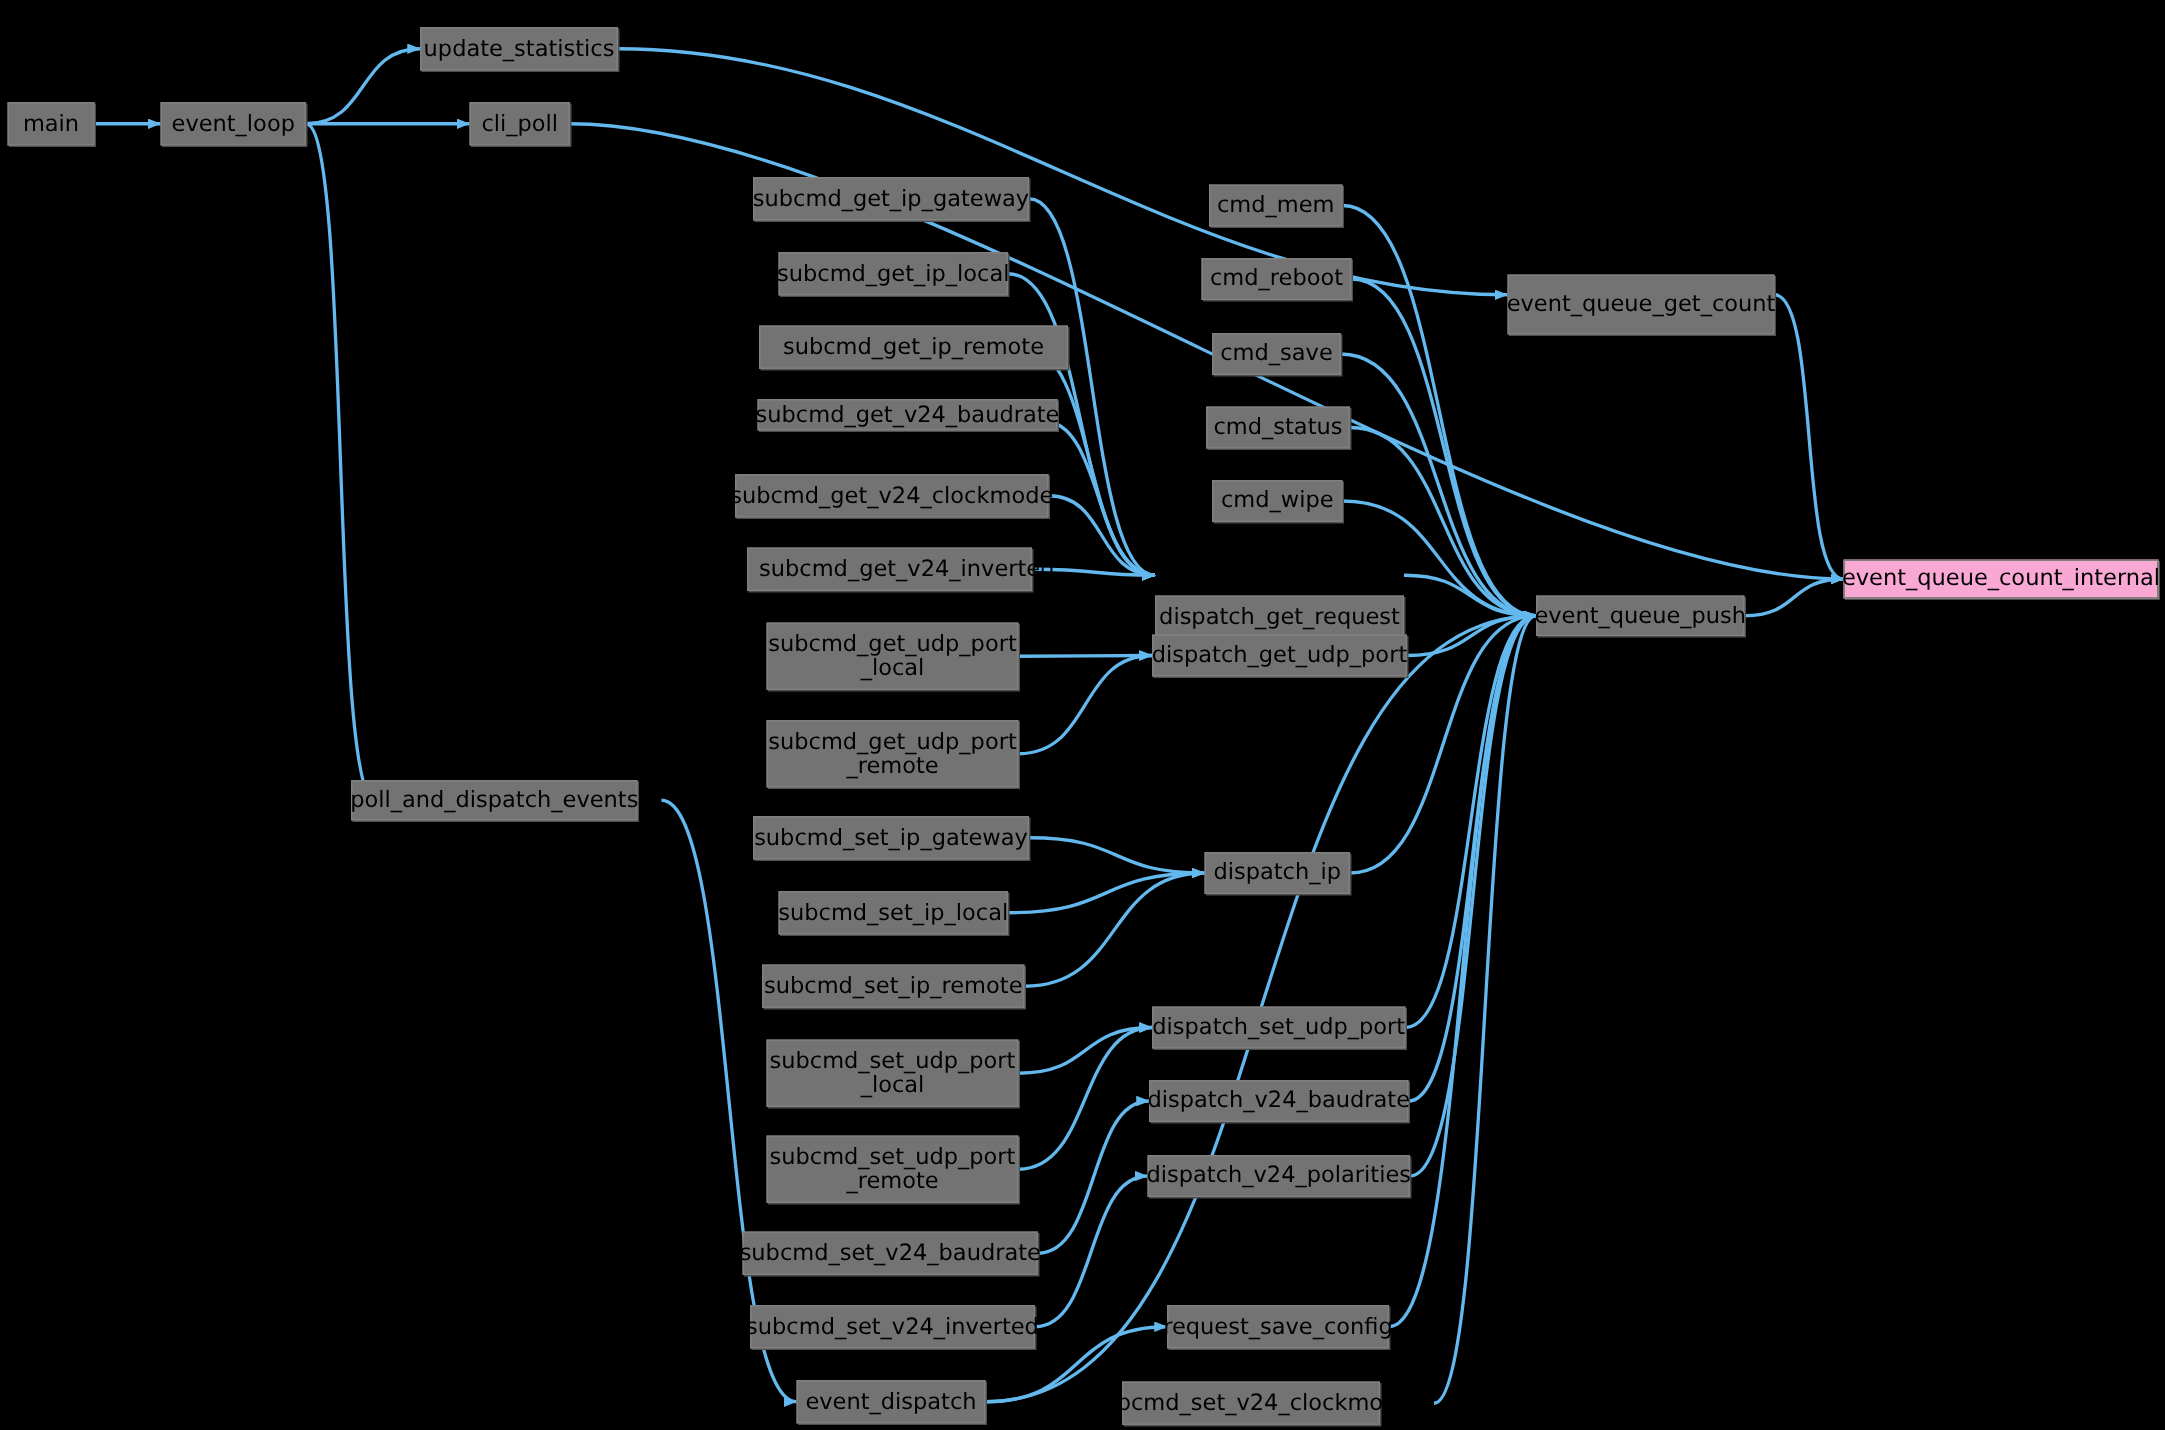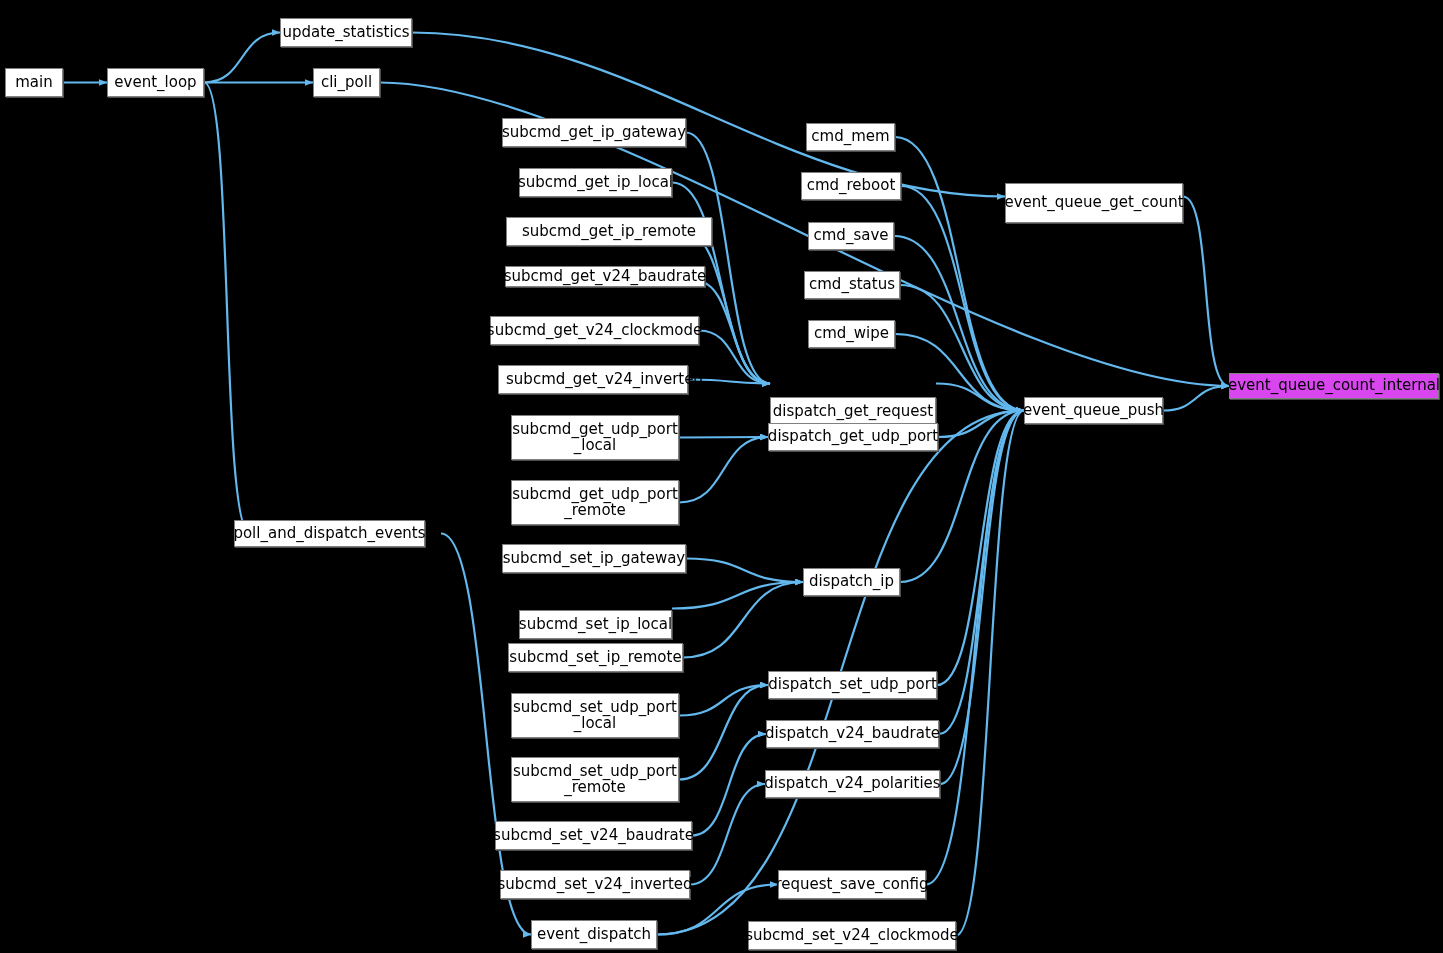--- a/index.html
+++ b/index.html
@@ -1,22 +1,22 @@
 <!DOCTYPE html>
 <html><head>
 <meta charset="utf-8">
 <style>
   html,body{margin:0;padding:0;background:#000;}
   #stage{position:relative;width:1443px;height:953px;background:#000;overflow:hidden;
          font-family:"DejaVu Sans", sans-serif;}
   svg#edges{position:absolute;left:0;top:0;width:1443px;height:953px;}
-  .node{position:absolute;box-sizing:border-box;background:#ffffff;border:1px solid #808080;
+  .node{position:absolute;box-sizing:border-box;background:#737373;border:1px solid #808080;
         box-shadow:1px 1px 0 0 #4d4d4d;display:flex;align-items:center;justify-content:center;
         color:#000;font-size:15px;line-height:1.05;white-space:pre;text-align:center;}
-  .node.gray{background:#d946ef;}
+  .node.gray{background:#f9a8d4;}
 </style>
 </head>
 <body>
 
 <div id="stage">
   <svg id="edges">
     <defs>
       <marker id="ah" markerWidth="9" markerHeight="7" refX="8.5" refY="3.5" orient="auto" markerUnits="userSpaceOnUse">
         <path d="M0,0 L9,3.5 L0,7 z" fill="#63b8ee"></path>
       </marker>
@@ -73,39 +73,39 @@
       <div class="node" style="left: 519px; top: 168px; width: 153px; height: 29px;">subcmd_get_ip_local</div>
       <div class="node" style="left: 506px; top: 217px; width: 206px; height: 29px;">subcmd_get_ip_remote</div>
       <div class="node" style="left: 505px; top: 266px; width: 200px; height: 21px;">subcmd_get_v24_baudrate</div>
       <div class="node" style="left: 490px; top: 316px; width: 209px; height: 29px;">subcmd_get_v24_clockmode</div>
       <div class="node" style="left: 498px; top: 365px; width: 190px; height: 29px; padding-left: 23px;">subcmd_get_v24_inverted</div>
       <div class="node" style="left: 511px; top: 415px; width: 168px; height: 45px;">subcmd_get_udp_port
 _local</div>
       <div class="node" style="left: 511px; top: 480px; width: 168px; height: 45px;">subcmd_get_udp_port
 _remote</div>
       <div class="node" style="left: 502px; top: 544px; width: 184px; height: 29px;">subcmd_set_ip_gateway</div>
-      <div class="node" style="left: 519px; top: 594px; width: 153px; height: 29px; margin-top: 16px;">subcmd_set_ip_local</div>
+      <div class="node" style="left: 519px; top: 594px; width: 153px; height: 29px;">subcmd_set_ip_local</div>
       <div class="node" style="left: 508px; top: 643px; width: 175px; height: 29px;">subcmd_set_ip_remote</div>
       <div class="node" style="left: 511px; top: 693px; width: 168px; height: 45px;">subcmd_set_udp_port
 _local</div>
       <div class="node" style="left: 511px; top: 757px; width: 168px; height: 45px;">subcmd_set_udp_port
 _remote</div>
       <div class="node" style="left: 495px; top: 821px; width: 197px; height: 29px;">subcmd_set_v24_baudrate</div>
       <div class="node" style="left: 500px; top: 870px; width: 190px; height: 29px;">subcmd_set_v24_inverted</div>
       <div class="node" style="left: 531px; top: 920px; width: 126px; height: 29px;">event_dispatch</div>
       <div class="node" style="left: 806px; top: 123px; width: 89px; height: 28px;">cmd_mem</div>
       <div class="node" style="left: 801px; top: 172px; width: 100px; height: 28px;">cmd_reboot</div>
       <div class="node" style="left: 808px; top: 222px; width: 86px; height: 28px;">cmd_save</div>
       <div class="node" style="left: 804px; top: 271px; width: 96px; height: 28px;">cmd_status</div>
       <div class="node" style="left: 808px; top: 320px; width: 87px; height: 28px;">cmd_wipe</div>
       <div class="node" style="left: 770px; top: 369px; width: 166px; height: 29px; margin-top: 28px;">dispatch_get_request</div>
       <div class="node" style="left: 768px; top: 423px; width: 170px; height: 28px;">dispatch_get_udp_port</div>
       <div class="node" style="left: 803px; top: 568px; width: 97px; height: 28px;">dispatch_ip</div>
       <div class="node" style="left: 768px; top: 671px; width: 169px; height: 28px;">dispatch_set_udp_port</div>
       <div class="node" style="left: 766px; top: 720px; width: 173px; height: 28px;">dispatch_v24_baudrate</div>
       <div class="node" style="left: 765px; top: 770px; width: 175px; height: 28px;">dispatch_v24_polarities</div>
       <div class="node" style="left: 778px; top: 870px; width: 148px; height: 29px;">request_save_config</div>
-      <div class="node" style="left: 748px; top: 921px; width: 208px; height: 29px;">subcmd_set_v24_clockmode</div>
+      <div class="node" style="left: 748px; top: 921px; width: 172px; height: 29px;">subcmd_set_v24_clockmode</div>
       <div class="node" style="left: 1005px; top: 183px; width: 178px; height: 40px;">event_queue_get_count</div>
       <div class="node" style="left: 1024px; top: 397px; width: 139px; height: 27px;">event_queue_push</div>
       <div class="node gray" style="left: 1229px; top: 373px; width: 210px; height: 26px;">event_queue_count_internal</div>
     </div>
 </div>
 
 </body></html>

